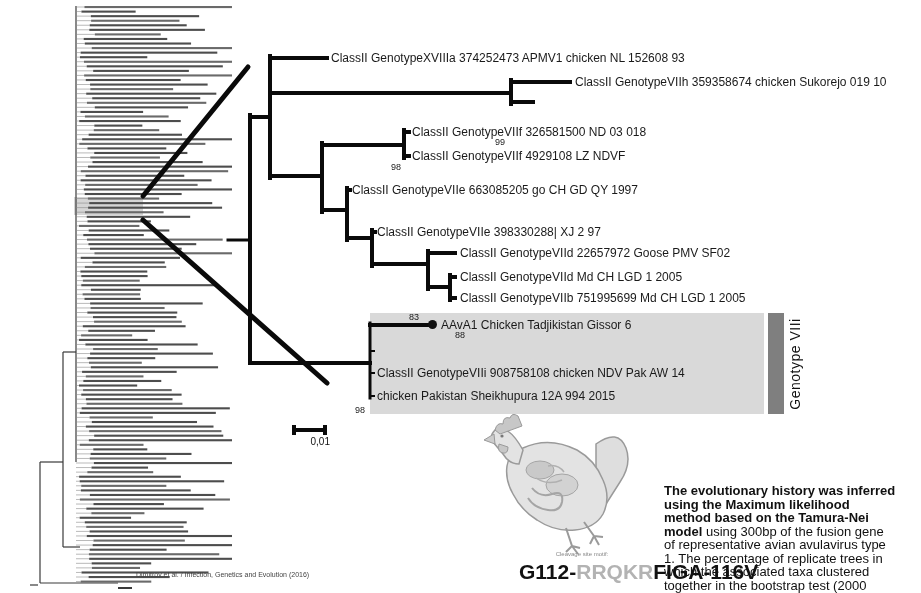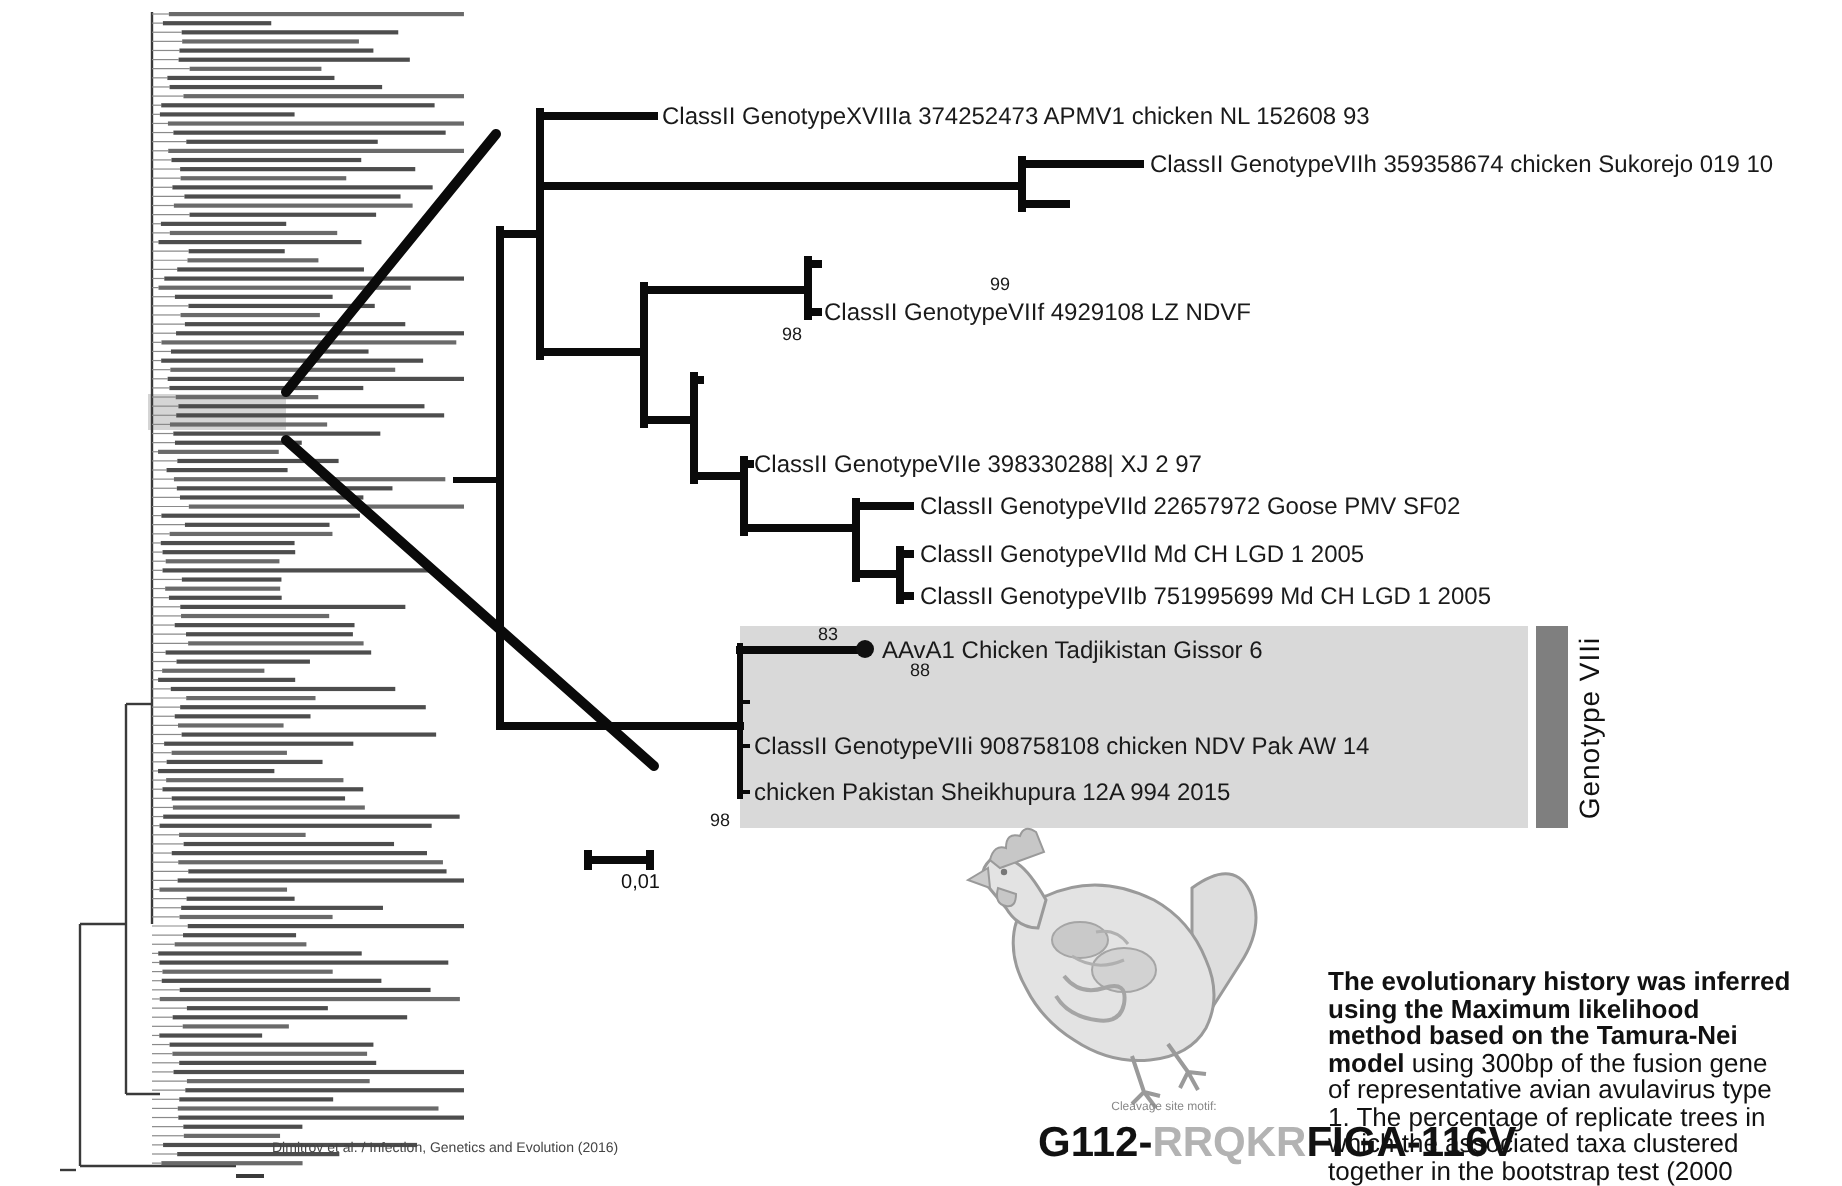--- a/index.html
+++ b/index.html
@@ -367,21 +367,23 @@
   </svg>
 
   <div class="boot" style="left:495px;top:101px;">99</div>
   <div class="boot" style="left:391px;top:126px;">98</div>
   <div class="boot" style="left:409px;top:276px;">83</div>
   <div class="boot" style="left:440px;top:294px;padding-left:15px;">88</div>
   <div class="boot" style="left:355px;top:369px;">98</div>
 
   <div class="leaf" style="left:331px;top:52px;">ClassII GenotypeXVIIIa 374252473 APMV1 chicken NL 152608 93</div>
   <div class="leaf" style="left:575px;top:76px;">ClassII GenotypeVIIh 359358674 chicken Sukorejo 019 10</div>
+  <div class="leaf" style="left:412px;top:126px;">ClassII GenotypeVIIf 326581500 ND 03 018</div>
   <div class="leaf" style="left:412px;top:150px;">ClassII GenotypeVIIf 4929108 LZ NDVF</div>
+  <div class="leaf" style="left:352px;top:184px;">ClassII GenotypeVIIe 663085205 go CH GD QY 1997</div>
   <div class="leaf" style="left:377px;top:226px;">ClassII GenotypeVIIe 398330288| XJ 2 97</div>
   <div class="leaf" style="left:460px;top:247px;">ClassII GenotypeVIId 22657972 Goose PMV SF02</div>
   <div class="leaf" style="left:460px;top:271px;">ClassII GenotypeVIId Md CH LGD 1 2005</div>
   <div class="leaf" style="left:460px;top:292px;">ClassII GenotypeVIIb 751995699 Md CH LGD 1 2005</div>
   <div class="dot"></div>
   <div class="leaf" style="left:441px;top:319px;">AAvA1 Chicken Tadjikistan Gissor 6</div>
   <div class="leaf" style="left:377px;top:367px;">ClassII GenotypeVIIi 908758108 chicken NDV Pak AW 14</div>
   <div class="leaf" style="left:377px;top:390px;">chicken Pakistan Sheikhupura 12A 994 2015</div>
 
   <div class="scale-label">0,01</div>

